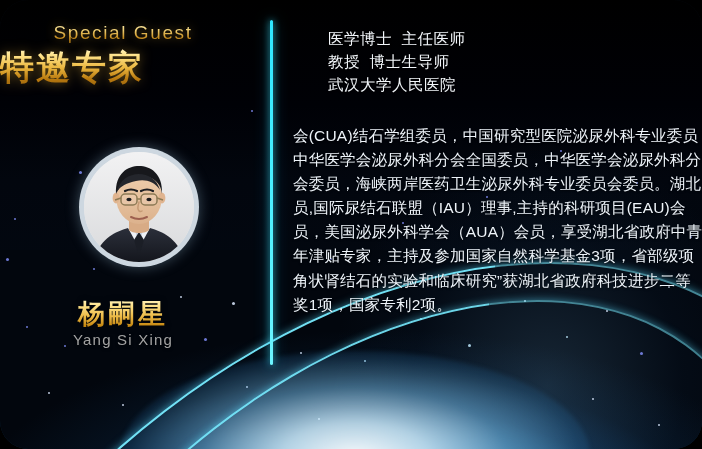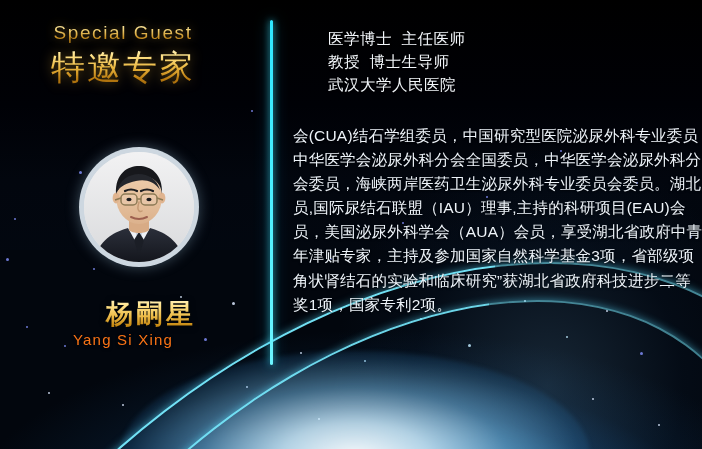--- a/index.html
+++ b/index.html
@@ -7,20 +7,21 @@
     padding: 0;
     background: #000;
   }
   #stage {
     position: relative;
     width: 702px;
     height: 449px;
     overflow: hidden;
     background: #04060c;
     font-family: "Liberation Sans", "DejaVu Sans", sans-serif;
+    border-radius: 28px;
   }
 
   
   .bg-base {
     position: absolute;
     inset: 0;
     background:
       radial-gradient(ellipse 420px 200px at 54% 118%, #eaf6ff 0%, #bfe4f7 12%, #5aa8d8 26%, #1e5a86 44%, #0b2540 62%, #05101d 78%, #02060d 100%),
       linear-gradient(180deg, #000000 0%, #01040a 34%, #041021 62%, #061a30 82%, #062238 100%);
   }
@@ -105,23 +106,23 @@
     background-clip: text;
     color: transparent;
     -webkit-text-fill-color: transparent;
     text-shadow: none;
     filter: drop-shadow(0 0 5px rgba(220,170,60,0.45));
   }
   .guest-cn {
     position: absolute;
     left: 0; top: 45px;
     width: 246px;
-    text-align: center;
+    text-align: left;
     font-size: 34px;
-    font-weight: 400;
+    font-weight: 700;
     letter-spacing: 2px;
     background: linear-gradient(180deg, #fff7cc 0%, #ffe489 20%, #e8b43a 48%, #b97c12 72%, #elf 73%, #8a5b0c 100%);
     background: linear-gradient(180deg, #fffada 0%, #ffe48c 22%, #eab63e 50%, #b8790f 74%, #8a5b0c 100%);
     -webkit-background-clip: text;
     background-clip: text;
     color: transparent;
     -webkit-text-fill-color: transparent;
     filter: drop-shadow(0 0 6px rgba(230,175,50,0.5));
   }
 
@@ -154,30 +155,29 @@
     text-align: center;
     font-size: 27px;
     font-weight: 700;
     letter-spacing: 3px;
     background: linear-gradient(180deg, #fff8d8 0%, #ffe48e 26%, #edbb48 56%, #c4860f 84%, #9c6a0c 100%);
     -webkit-background-clip: text;
     background-clip: text;
     color: transparent;
     -webkit-text-fill-color: transparent;
     filter: drop-shadow(0 1px 3px rgba(0,0,0,0.6));
-    padding-left: 28px;
   }
   .name-en {
     position: absolute;
     left: 0; top: 331px;
     width: 246px;
     text-align: center;
     font-size: 15px;
     letter-spacing: 1.2px;
-    color: #f97316;
+    color: #a3a3a3;
     text-shadow: 0 1px 3px rgba(0,0,0,0.7);
   }
 
   
   .right-col {
     position: absolute;
     left: 293px; top: 0;
     width: 400px; height: 449px;
   }
   .titles {

